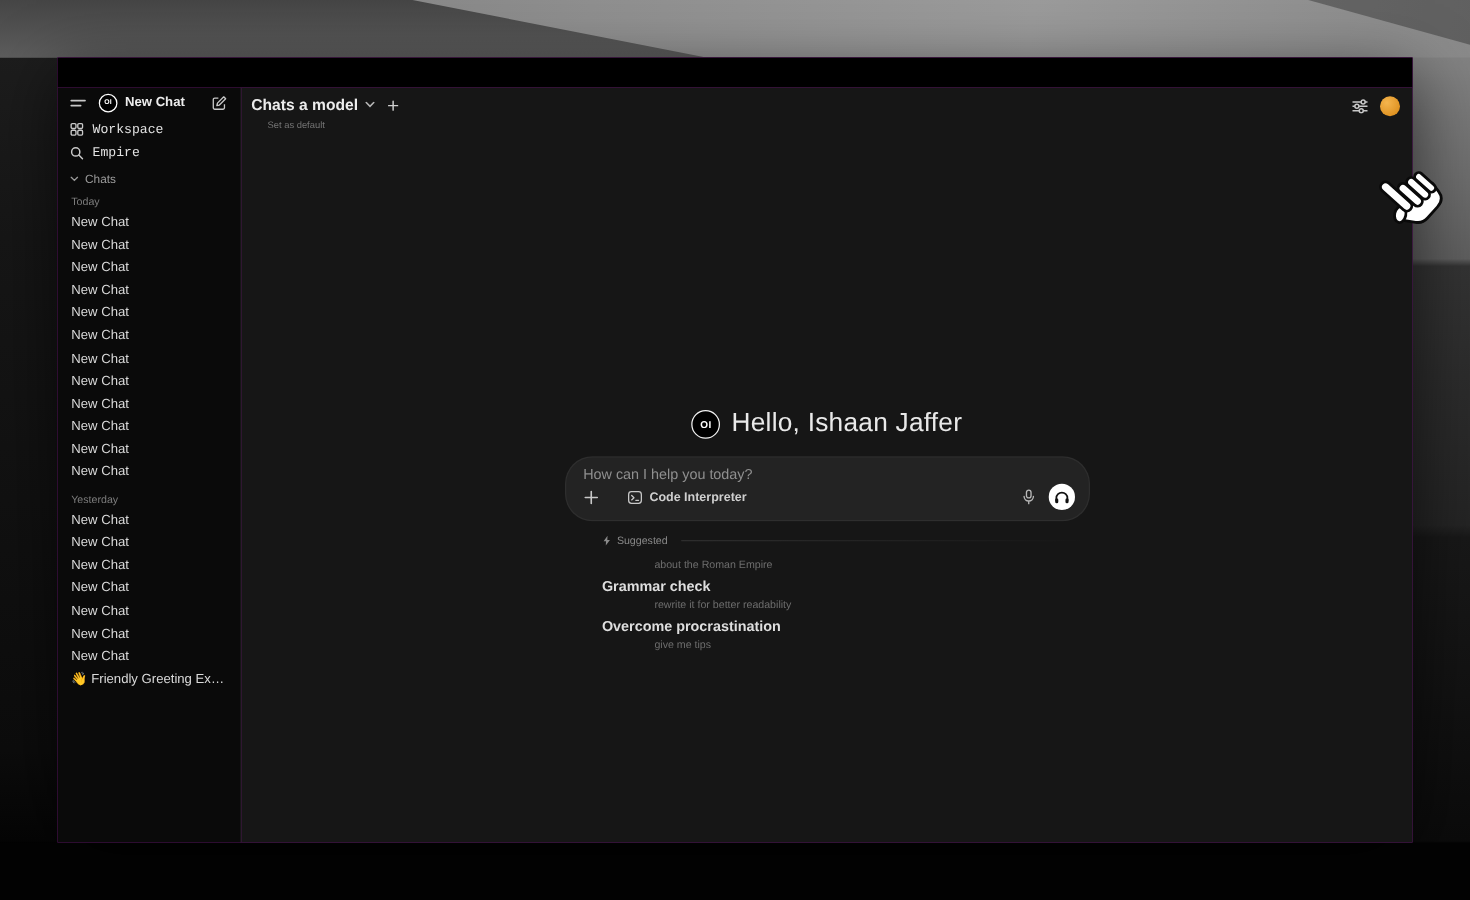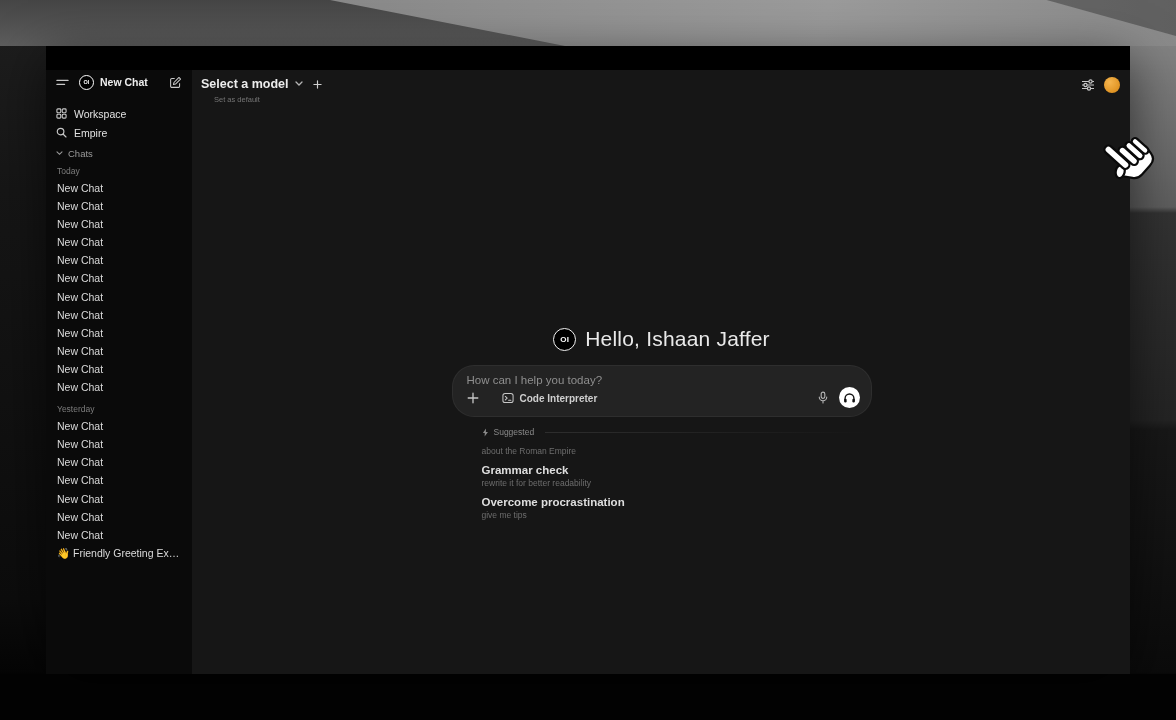--- a/index.html
+++ b/index.html
@@ -24,21 +24,21 @@
 
   
   .sidebar{width:147px;box-sizing:border-box;background:#0a0a0a;border-right:1px solid rgba(255,255,255,.05);
     padding-top:2px;color:#ddd;flex:none;overflow:hidden;}
   .sb-header{display:flex;align-items:center;height:20px;padding:0 10px;}
   .sb-header .ham{margin-right:10px;display:flex;}
   .logo-sm{width:13px;height:13px;border-radius:50%;background:#000;border:1.2px solid #fff;color:#fff;
     font-size:5.5px;font-weight:800;display:inline-flex;align-items:center;justify-content:center;
     letter-spacing:.2px;margin-right:6px;flex:none;}
   .sb-title{flex:1;font-size:10.5px;font-weight:700;color:#ededed;white-space:nowrap;}
-  .sb-nav{margin-top:12px;}
+  .sb-nav{margin-top:2px;font-family:Liberation Mono, monospace;}
   .sb-row{display:flex;align-items:center;gap:7px;height:19px;padding:0 10px;font-size:10.5px;
     font-weight:500;color:#e2e2e2;cursor:pointer;}
   .sb-chats-header{margin-top:4px;display:flex;align-items:center;gap:5px;height:14px;padding:0 10px;
     font-size:9.5px;color:#9a9a9a;cursor:pointer;}
   .sb-group-label{margin-top:5px;height:12px;line-height:12px;padding:0 11px;font-size:8.5px;color:#7d7d7d;}
   .sb-list{list-style:none;margin:2px 0 0;padding:0 6px;}
   .sb-list li{height:18.1px;line-height:18.1px;padding:0 5px;border-radius:4px;font-size:10.5px;font-weight:500;
     color:#dadada;white-space:nowrap;overflow:hidden;text-overflow:ellipsis;cursor:pointer;}
 
   
@@ -72,21 +72,21 @@
     display:flex;align-items:center;justify-content:center;padding:0;cursor:pointer;flex:none;}
 
   .suggested{margin:10px 0 0 30px;}
   .sug-header{display:flex;align-items:center;gap:5px;height:10px;text-align:center;}
   .sug-label{font-size:8.5px;color:#8a8a8a;}
   .sug-line{flex:1;height:1px;margin-left:6px;
     background:linear-gradient(90deg,rgba(255,255,255,.10),rgba(255,255,255,0));}
   .sug-list{list-style:none;margin:9px 0 0;padding:0;}
   .sug-item{margin-bottom:6px;cursor:pointer;}
   .sug-title{font-size:11.5px;font-weight:700;color:#dedede;line-height:14px;}
-  .sug-sub{font-size:8.5px;color:#6d6d6d;line-height:11px;margin-top:1px;}
+  .sug-sub{font-size:8.5px;color:#6d6d6d;line-height:11px;margin-top:1px;margin-left:42px;}
 
   .cursor{position:absolute;left:1100px;top:126px;width:56px;height:56px;z-index:50;pointer-events:none;}
 </style>
 </head>
 <body>
 
 <div class="desktop">
   <div class="bg-left"></div>
   <div class="bg-right"></div>
   <div class="bg-top">
@@ -178,21 +178,21 @@
             <li>New Chat</li>
             <li>New Chat</li>
             <li>👋 Friendly Greeting Exchange</li>
           </ul>
       </div>
     </aside>
 
     <main class="main">
       <div class="topbar">
         <div class="model-row">
-          <span class="model-label">Select a model</span>
+          <span class="model-label">Chats a model</span>
           <span style="display:flex;">
             <svg width="8" height="6" viewBox="0 0 8 6" fill="none">
                 <path d="M1 1l3 3 3-3" stroke="#b5b5b5" stroke-width="1.3" stroke-linecap="round"></path>
               </svg>
           </span>
           <span style="display:flex;margin-left:4px;">
             <svg width="9" height="9" viewBox="0 0 10 10" fill="none">
                 <path d="M5 1v8M1 5h8" stroke="#cfcfcf" stroke-width="1.3" stroke-linecap="round"></path>
               </svg>
           </span>

